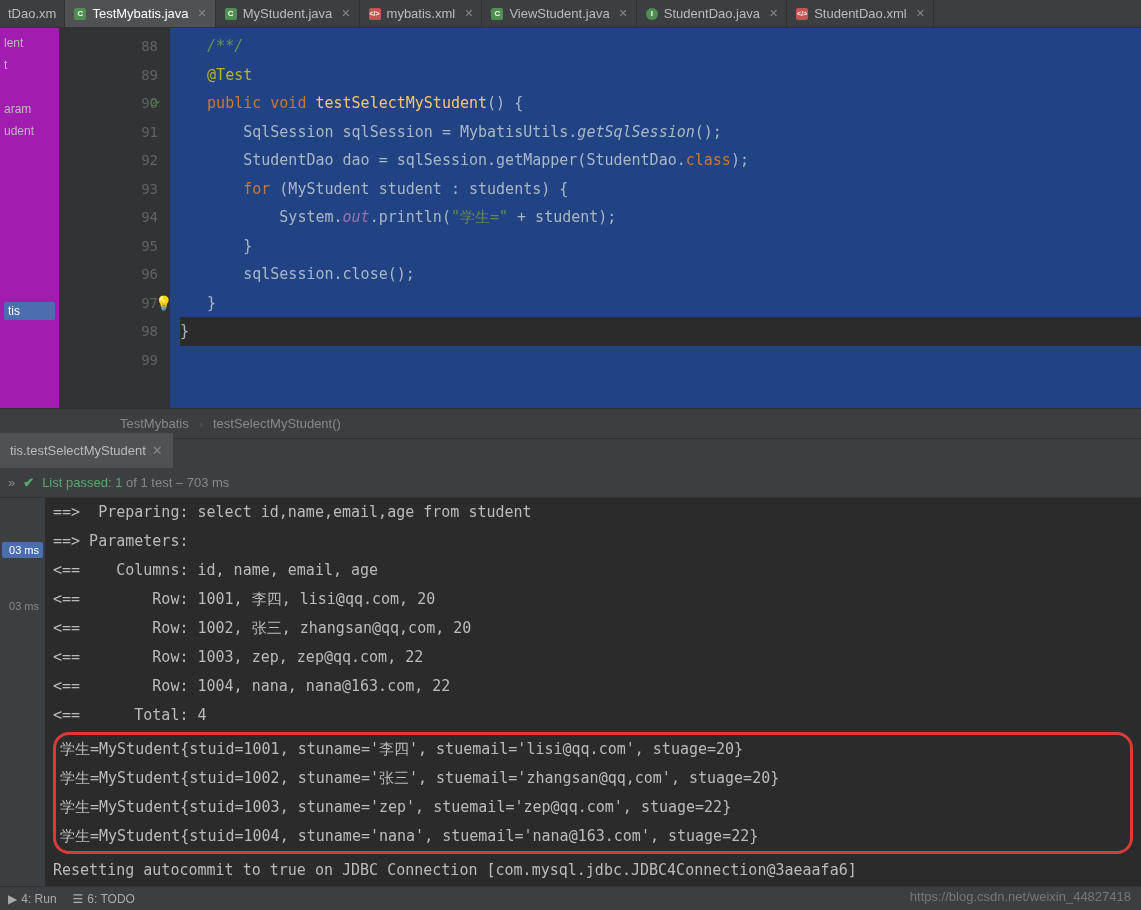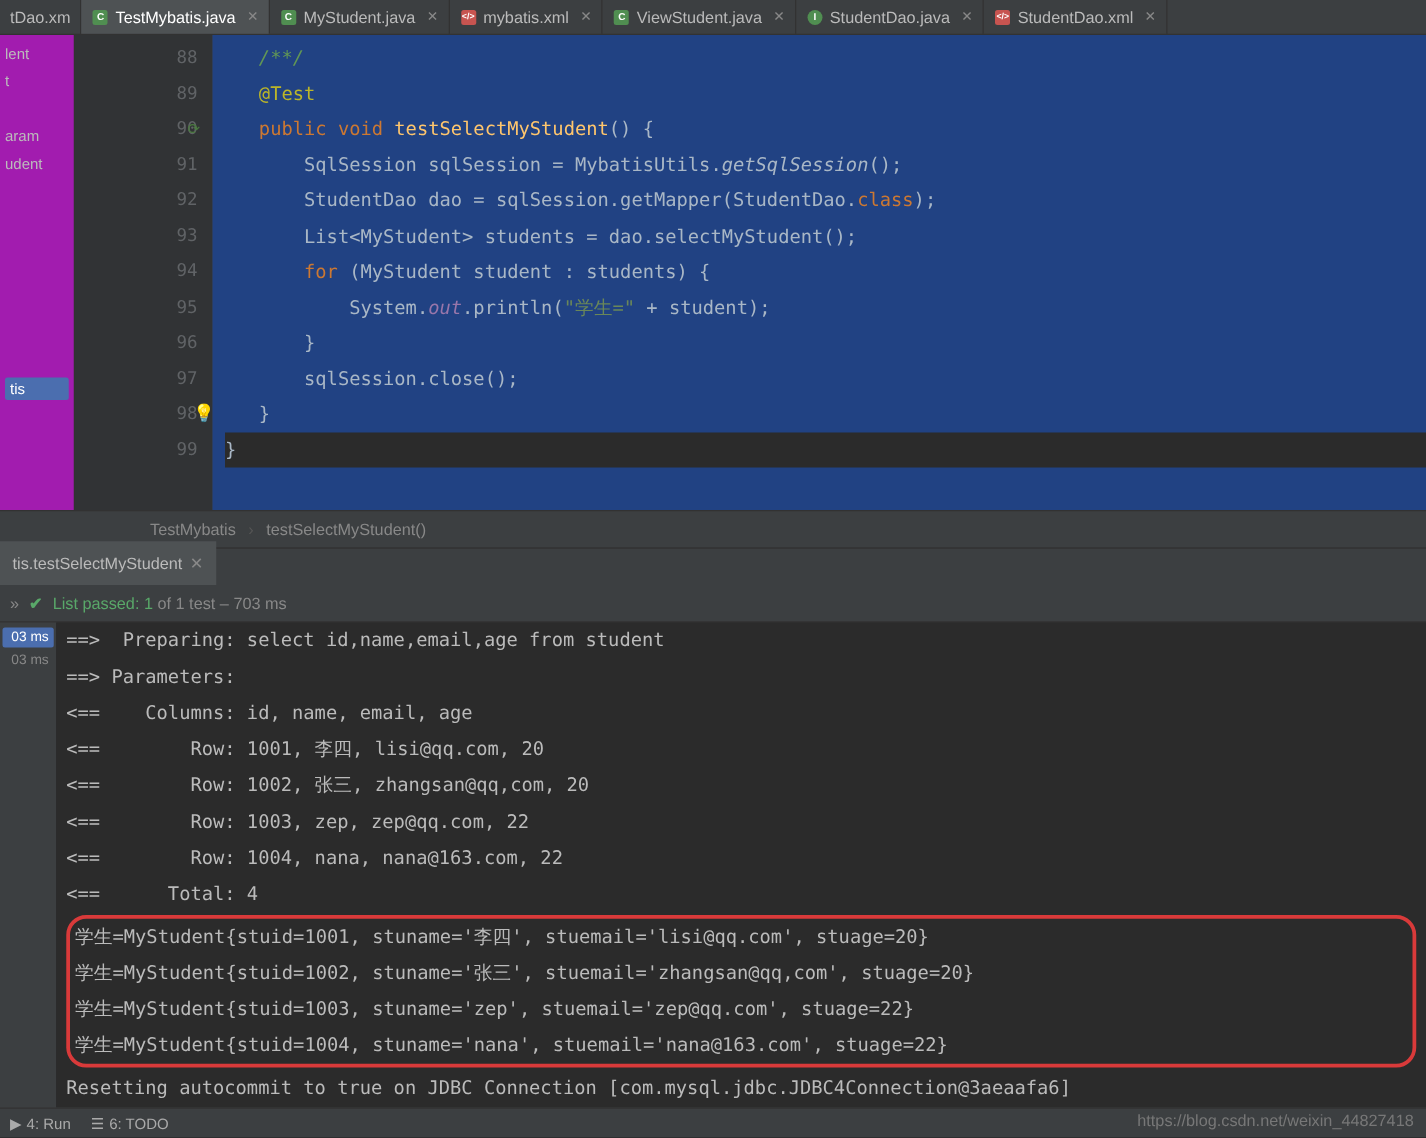--- a/index.html
+++ b/index.html
@@ -145,21 +145,21 @@
     .status-gray { color: #888; }
     
     .console-area { display: flex; height: 408px; }
     .console-side {
       width: 45px;
       background: #3c3f41;
       font-size: 11px;
       color: #888;
       padding: 4px 2px;
     }
-    .time-badge { padding: 2px 4px; margin-bottom: 2px; text-align: right; }
+    .time-badge { padding: 2px 4px; margin-bottom: 2px; text-align: right; margin-top: 40px; }
     .time-badge.selected { background: #4b6eaf; color: #fff; border-radius: 2px; }
     
     .console {
       flex: 1;
       background: #2b2b2b;
       font-family: 'Consolas', monospace;
       font-size: 15px;
       line-height: 29px;
       padding: 0 8px;
       color: #bbb;
@@ -274,21 +274,20 @@
       <div class="gutter-line">97</div>
       <div class="gutter-line">98</div>
       <div class="gutter-line">99</div>
     </div>
     <div class="code">
       <div class="code-line">   <span class="comment">/**/</span></div>
       <div class="code-line">   <span class="annotation">@Test</span></div>
       <div class="code-line">   <span class="kw">public</span> <span class="kw">void</span> <span class="method">testSelectMyStudent</span><span class="white">() {</span></div>
       <div class="code-line">       <span class="white">SqlSession sqlSession = MybatisUtils.</span><span class="static-method">getSqlSession</span><span class="white">();</span></div>
       <div class="code-line">       <span class="white">StudentDao dao = sqlSession.getMapper(StudentDao.</span><span class="kw">class</span><span class="white">);</span></div>
-      <div class="code-line">       <span class="white">List&lt;MyStudent&gt; students = dao.selectMyStudent();</span></div>
       <div class="code-line">       <span class="kw">for</span><span class="white"> (MyStudent student : students) {</span></div>
       <div class="code-line">           <span class="white">System.</span><span class="field">out</span><span class="white">.println(</span><span class="string">"学生="</span><span class="white"> + student);</span></div>
       <div class="code-line">       <span class="white">}</span></div>
       <div class="code-line">       <span class="white">sqlSession.close();</span></div>
       <div class="code-line" style="position:relative;">   <span class="bulb">💡</span><span class="white">}</span></div>
       <div class="code-line line-normal"><span class="white">}</span></div>
     </div>
   </div>
 </div>
 

